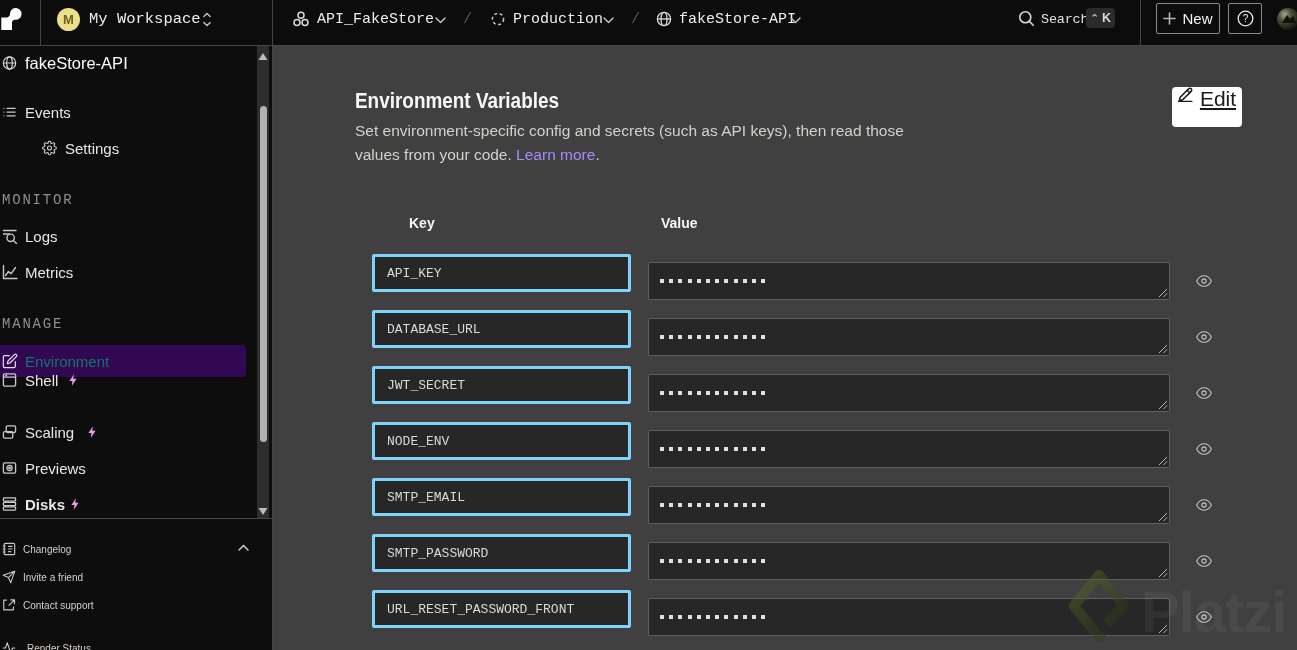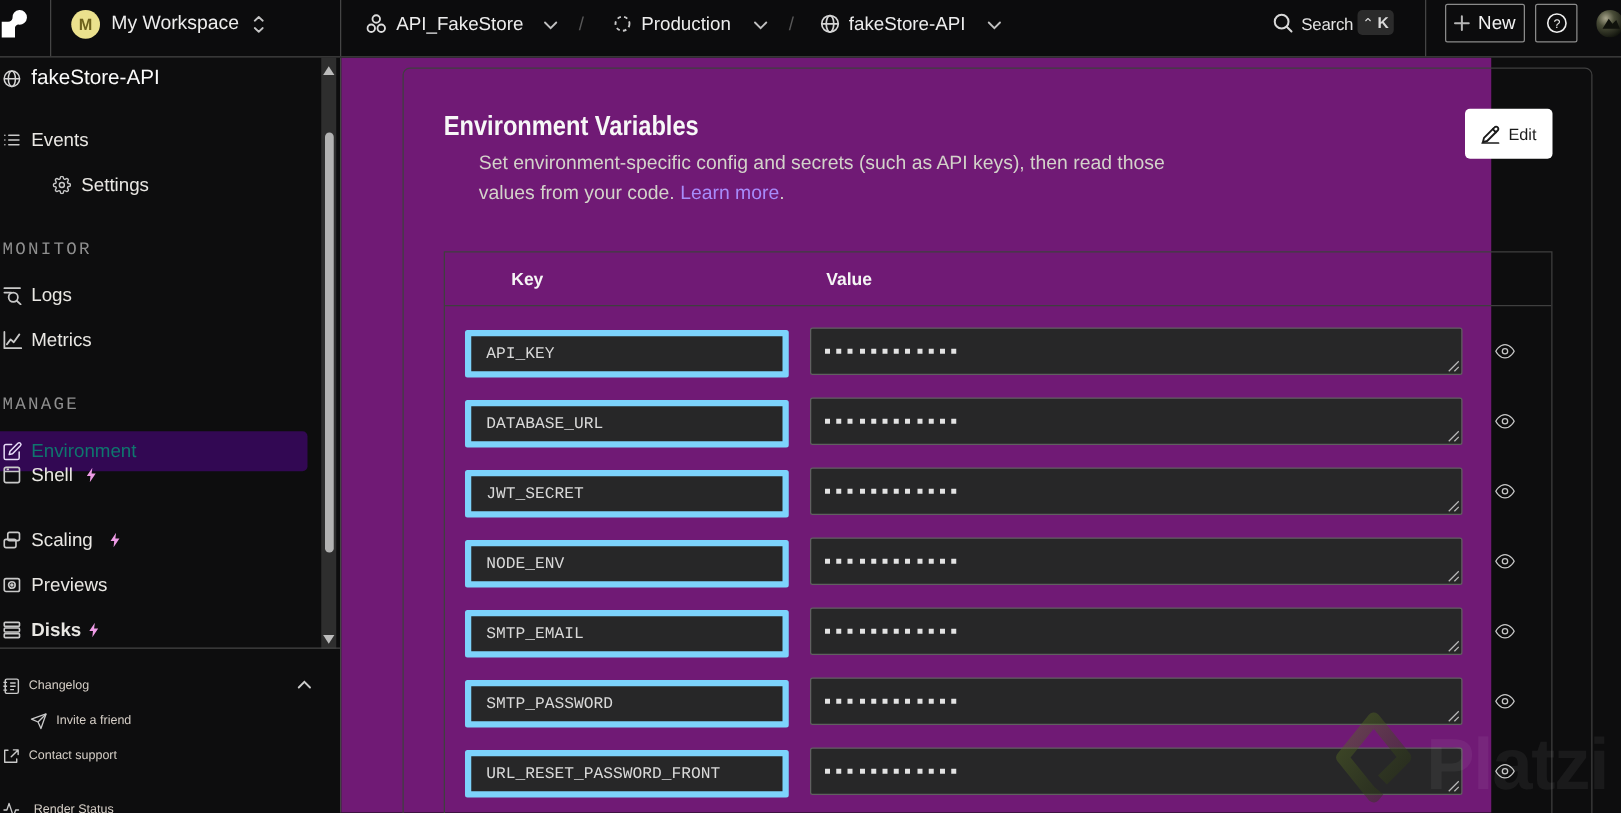--- a/index.html
+++ b/index.html
@@ -4,49 +4,49 @@
 <style>
   * { margin:0; padding:0; box-sizing:border-box; }
   html,body { width:1297px; height:650px; overflow:hidden; background:#0d0d0e; font-family:"Liberation Sans",sans-serif; }
   .abs { position:absolute; }
   svg { display:block; }
 
   
   #header { position:absolute; left:0; top:0; width:1297px; height:46px; background:#0c0c0d; border-bottom:1px solid #454545; z-index:30; }
   .hdiv { position:absolute; top:0; width:1px; height:45px; background:#454545; }
   #mava { position:absolute; left:57px; top:8px; width:23px; height:23px; border-radius:50%; background:#ebe18d; color:#6e621c; font-size:13px; font-weight:bold; text-align:center; line-height:23px; }
-  .htxt { position:absolute; top:0; height:38px; display:flex; align-items:center; color:#ededed; font-size:15px; }
+  .htxt { position:absolute; top:0; height:38px; display:flex; align-items:center; color:#ededed; font-size:15px;font-family:Liberation Mono, monospace; }
   .hsep { color:#585858; }
 
   
   #sidebar { position:absolute; left:0; top:46px; width:273px; height:604px; background:#0d0d0e; border-right:1px solid #454545; z-index:20; }
   .sitem { position:absolute; left:0; width:272px; height:34px; }
   .sitem .ic { position:absolute; left:2px; top:50%; transform:translateY(-50%); }
   .sitem .tx { position:absolute; left:25px; top:50%; transform:translateY(-50%); font-size:15px; color:#e9e7e3; white-space:nowrap; }
   .slabel { position:absolute; left:2px; font-family:"Liberation Mono",monospace; font-size:14px; letter-spacing:1.8px; color:#8f8f8f; transform:translateY(-50%); }
   .bolt { position:absolute; top:50%; transform:translateY(-50%); }
   .bitem .tx { font-size:10px; color:#d6cfc7; }
 
   
   #sbtrack { position:absolute; left:257px; top:0; width:12px; height:473px; background:#2e2e2e; }
   #sbthumb { position:absolute; left:2.5px; top:60px; width:7px; height:336px; background:#b2b2b2; border-radius:4px; }
 
   
-  #main { position:absolute; left:272px; top:46px; width:921px; height:604px; background:#701a75; }
+  #main { position:absolute; left:272px; top:46px; width:1025px; height:604px; background:#404040; }
   #card { position:absolute; left:50px; top:8px; width:952px; height:700px; border:1px solid #3f3f3f; border-radius:6px; }
   #h1 { position:absolute; left:32px; top:32.5px; font-size:22px; font-weight:bold; color:#f7f7f7; transform:scaleX(0.86); transform-origin:left center; white-space:nowrap; }
-  #para { position:absolute; left:32px; top:64px; font-size:15.5px; line-height:24px; color:#d3d2ca; white-space:nowrap;margin-left:28px; }
+  #para { position:absolute; left:32px; top:64px; font-size:15.5px; line-height:24px; color:#d3d2ca; white-space:nowrap; }
   #para a { color:#a78bfa; text-decoration:none;text-align:right; }
-  #editbtn { position:absolute; left:849px; top:32px; width:70px; height:40px; background:#ffffff; border-radius:4px; display:flex; align-items:center; justify-content:center; gap:7px; color:#1a1a1a; font-size:13px; }
+  #editbtn { position:absolute; left:849px; top:32px; width:70px; height:40px; background:#ffffff; border-radius:4px; display:flex; align-items:flex-start; justify-content:center; gap:7px; color:#1a1a1a; font-size:21px;text-decoration:underline; }
   #tbl { position:absolute; left:32px; top:146px; width:887px; height:480px; border:1px solid #3f3f3f; }
   #tbl .thead { position:absolute; left:0; top:0; width:100%; height:43px; border-bottom:1px solid #3f3f3f; }
   #tbl .thead .k { position:absolute; left:28px; top:50%; transform:translateY(-50%); font-weight:bold; font-size:14px; color:#f5f5f5;padding-left:25px; }
   #tbl .thead .v { position:absolute; left:305px; top:50%; transform:translateY(-50%); font-weight:bold; font-size:14px; color:#f5f5f5; }
   .row { position:absolute; left:0; width:887px; height:56px; }
-  .keyin { position:absolute; left:16px; top:18px; width:259px; height:38px; background:#272728; border:5px solid #7dd3fc; border-radius:2px; }
+  .keyin { position:absolute; left:16px; top:8px; width:259px; height:38px; background:#272728; border:3px solid #7dd3fc; border-radius:2px; }
   .keyin span { position:absolute; left:12px; top:50%; transform:translateY(-50%); font-family:"Liberation Mono",monospace; font-size:13px; color:#d9d9d9; }
   .valin { position:absolute; left:292px; top:16px; width:522px; height:38px; background:#272728; border:1px solid #606060; border-radius:2px; }
   .dots { position:absolute; left:11px; top:50%; transform:translateY(-50%); display:flex; }
   .dots i { width:4px; height:4px; background:#e2e2e2; margin-right:5.2px; }
   .grip { position:absolute; right:1px; bottom:1px; }
   .eye { position:absolute; left:839px; top:35px; transform:translateY(-50%); }
 
   #wm { position:absolute; left:1062px; top:560px; z-index:5; pointer-events:none; }
   #wmtext { position:absolute; left:1141px; top:578px; font-size:58px; font-weight:bold; color:rgba(255,255,255,0.055); letter-spacing:-1px; z-index:5; }
 </style>
@@ -241,21 +241,21 @@
     <svg class="ic" width="14" height="14" viewBox="0 0 16 16" fill="none" stroke="#c9c9c9" stroke-width="1.3">
       <rect x="2.5" y="1.5" width="12" height="13" rx="1.5"></rect>
         <path d="M0.8,4.5 L4.2,4.5 M0.8,8 L4.2,8 M0.8,11.5 L4.2,11.5" stroke-width="1.2"></path>
         <path d="M7,5 L12,5 M7,8 L12,8 M7,11 L10.5,11" stroke-width="1.2"></path>
     </svg>
     <span class="tx" style="left:23px;">Changelog</span>
     <svg class="abs" style="left:237px; top:8px;" width="13" height="9" viewBox="0 0 13 9" fill="none" stroke="#cccccc" stroke-width="1.5" stroke-linecap="round">
         <path d="M2,7 L6.5,2.5 L11,7"></path>
       </svg>
   </div>
-  <div class="sitem bitem" style="top:517px; height:28px;margin-left:22px;">
+  <div class="sitem bitem" style="top:517px; height:28px;">
     <svg class="ic" width="14" height="14" viewBox="0 0 24 24" fill="none" stroke="#c9c9c9" stroke-width="1.8" stroke-linejoin="round">
         <path d="M22 2L11 13"></path>
         <path d="M22 2L15 22l-4-9-9-4 20-7z"></path>
       </svg>
     <span class="tx" style="left:23px;">Invite a friend</span>
   </div>
   <div class="sitem bitem" style="top:545px; height:28px;">
     <svg class="ic" width="14" height="14" viewBox="0 0 16 16" fill="none" stroke="#c9c9c9" stroke-width="1.3" stroke-linecap="round" stroke-linejoin="round">
       <path d="M5,2.5 L2,2.5 L2,13.5 L13,13.5 L13,10.5"></path>
         <path d="M8,8.5 L14,2.5 M10,2.2 L14.3,2.2 L14.3,6.5"></path>

